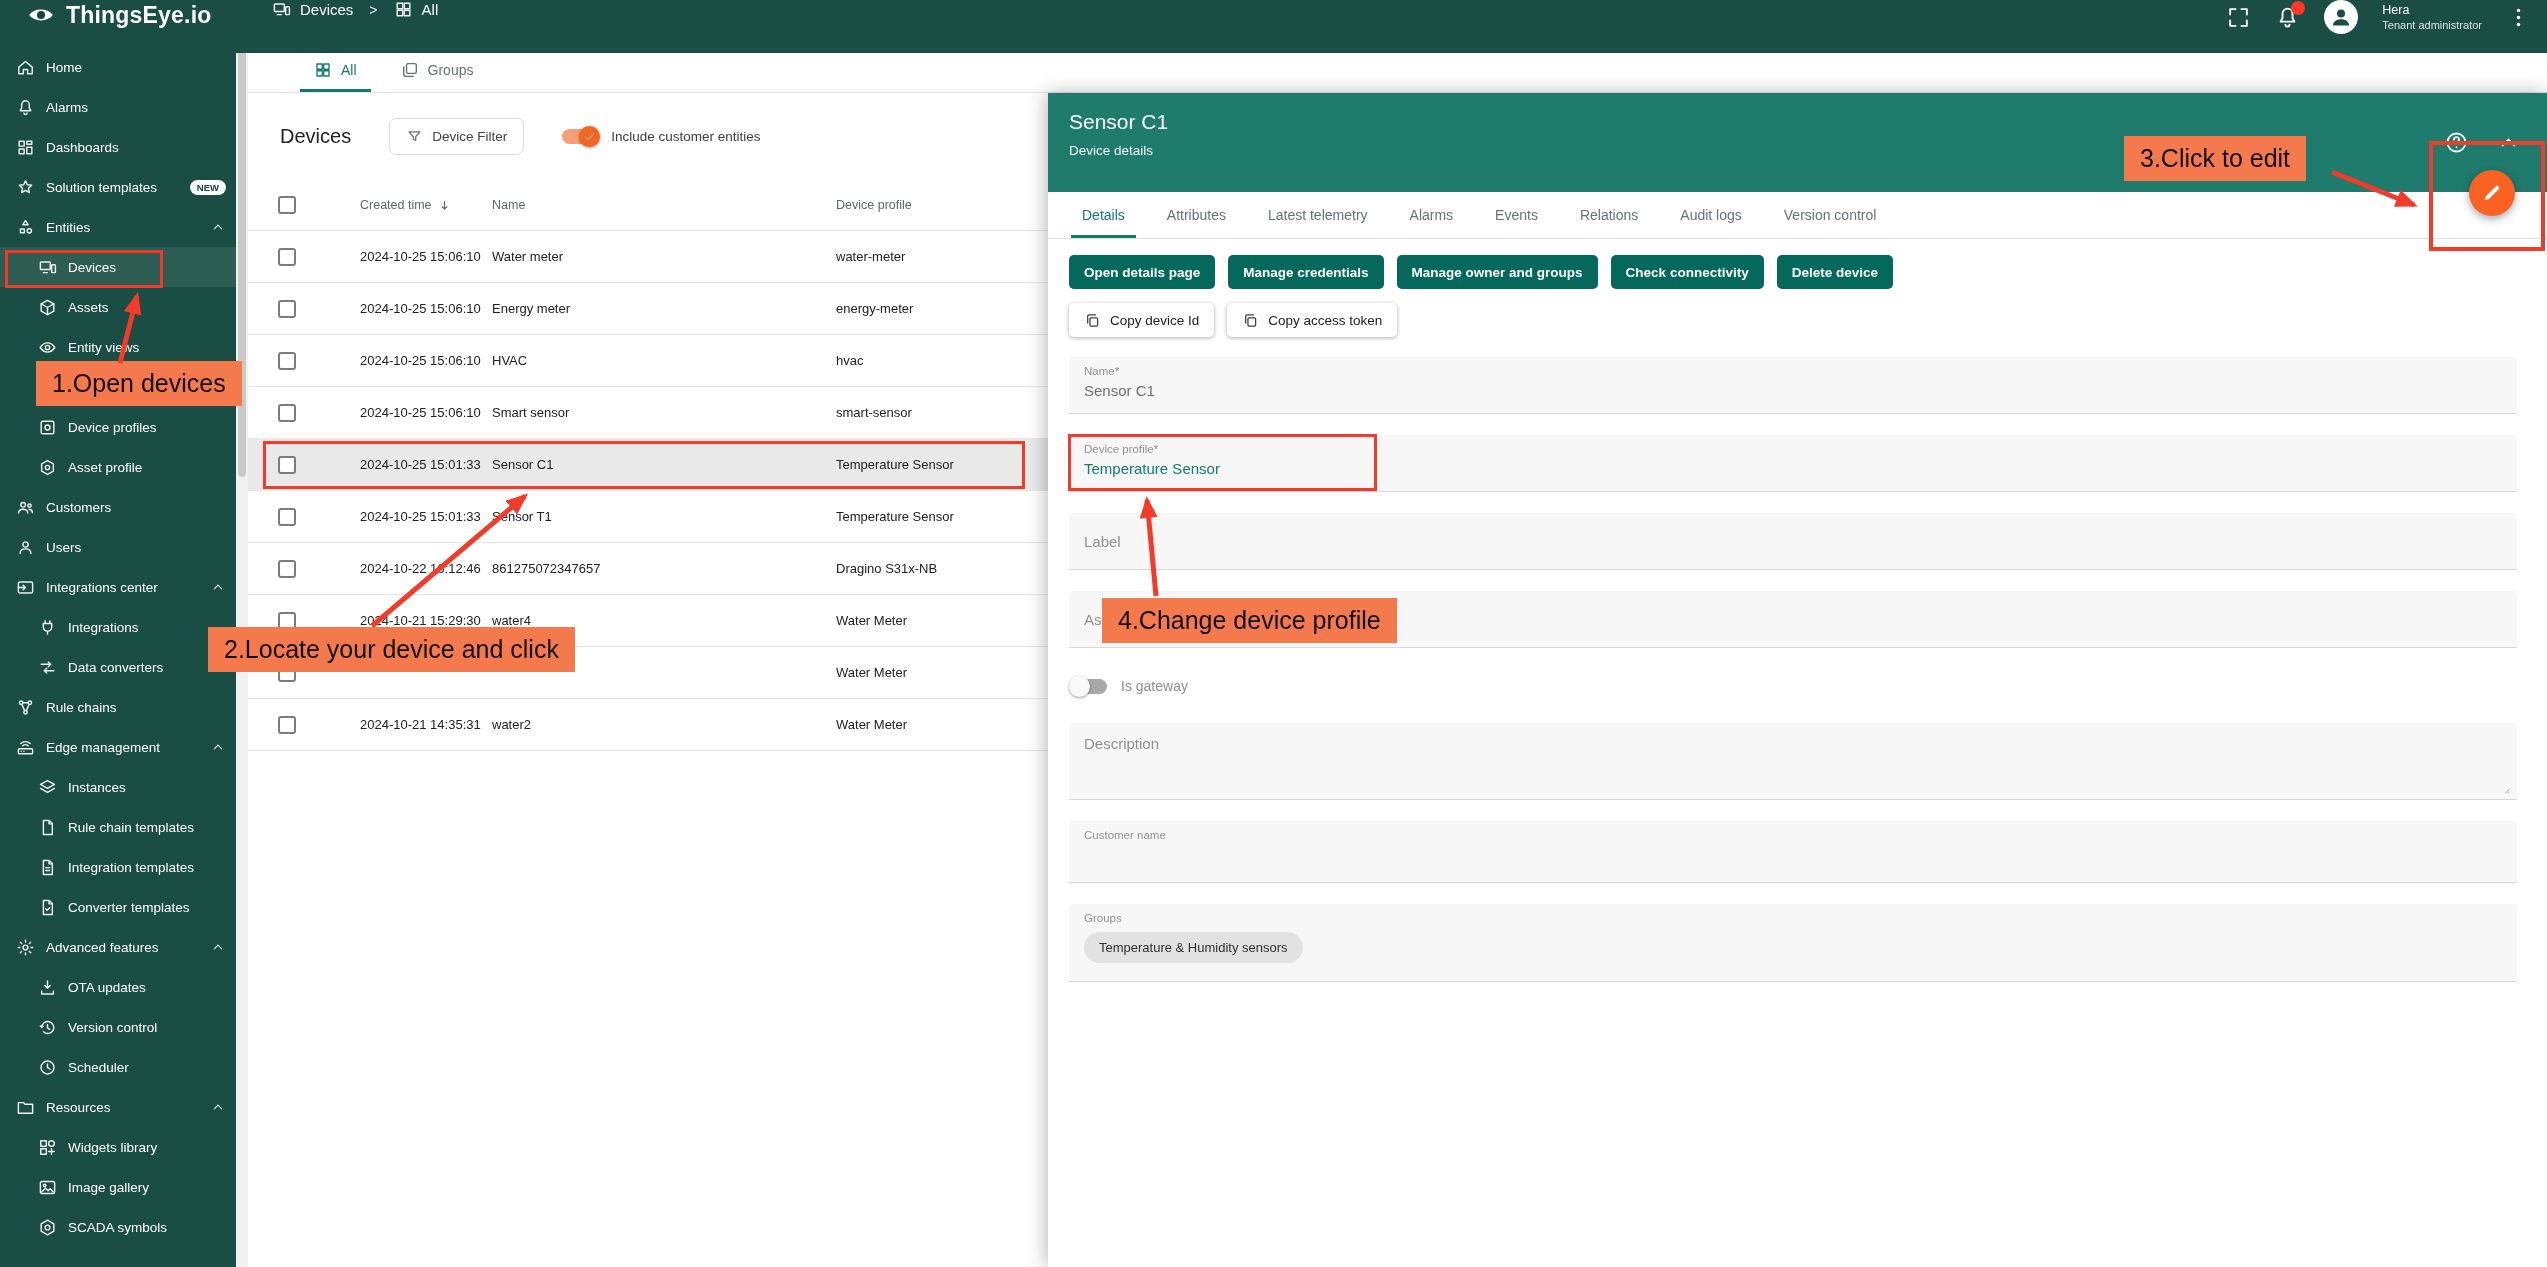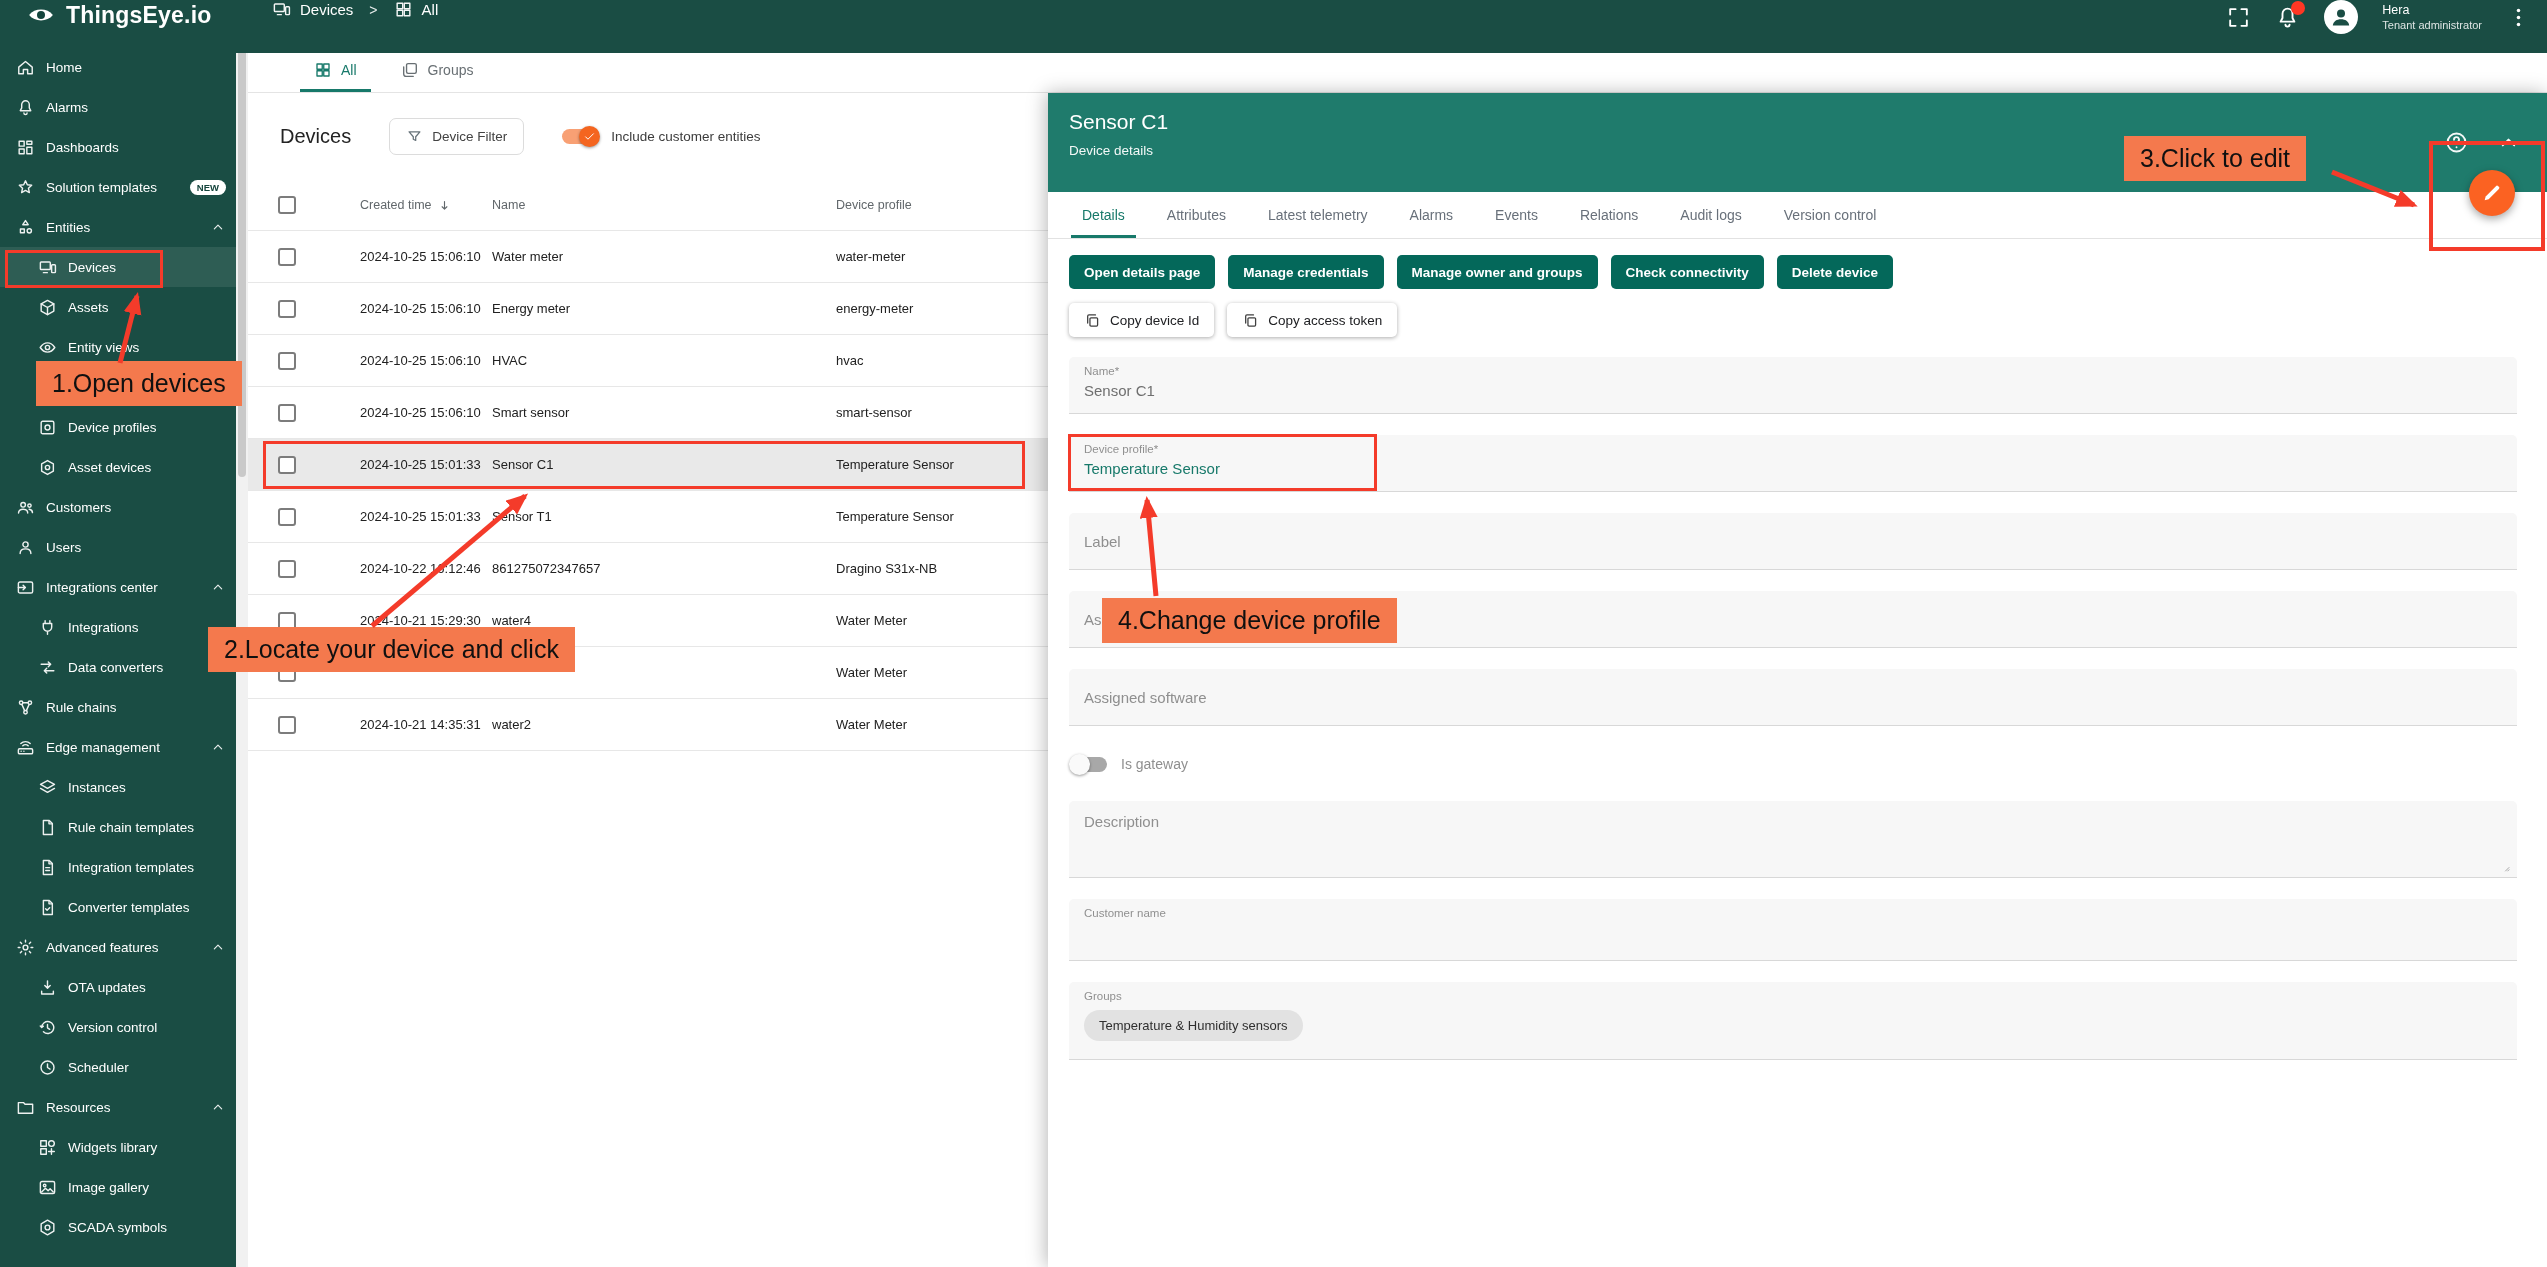--- a/index.html
+++ b/index.html
@@ -286,21 +286,21 @@
       </span>
     <span class="nav-label">Device profiles</span>
   </div>
   <div class="nav-item indent">
     <span class="nav-icon" data-icon="asset-profiles">
         <svg viewBox="0 0 24 24" fill="none" stroke="currentColor" stroke-width="1.8" stroke-linecap="round" stroke-linejoin="round">
           <path d="M12 3.2l7.4 4.2v9.2L12 20.8l-7.4-4.2V7.4z"></path>
           <circle cx="12" cy="12" r="2.7"></circle>
         </svg>
       </span>
-    <span class="nav-label">Asset devices</span>
+    <span class="nav-label">Asset profile</span>
   </div>
   <div class="nav-item">
     <span class="nav-icon" data-icon="customers">
         <svg viewBox="0 0 24 24" fill="none" stroke="currentColor" stroke-width="1.8" stroke-linecap="round" stroke-linejoin="round">
           <circle cx="9" cy="8.6" r="2.9"></circle>
           <path d="M3.2 19c0-3.2 2.7-4.9 5.8-4.9s5.8 1.7 5.8 4.9"></path>
           <circle cx="17" cy="9.6" r="2.1"></circle>
           <path d="M16.6 14.2c2.4.4 4.2 1.8 4.2 4.3"></path>
         </svg>
       </span>
@@ -714,23 +714,20 @@
     <div class="fblock">
       <div class="flabel">Device profile*</div>
       <div class="fvalue link">Temperature Sensor</div>
     </div>
     <div class="fblock empty">
       <span class="fplaceholder">Label</span>
     </div>
     <div class="fblock empty">
       <span class="fplaceholder">Assigned firmware</span>
     </div>
-    <div class="fblock empty">
-      <span class="fplaceholder">Assigned software</span>
-    </div>
     <div class="gw-row">
       <span class="switch off">
         <span class="track"></span>
         <span class="knob"></span>
       </span>
       <span class="gw-label">Is gateway</span>
     </div>
     <div class="fblock desc">
       <span class="fplaceholder">Description</span>
       <span class="resize-handle" data-icon="resize">

